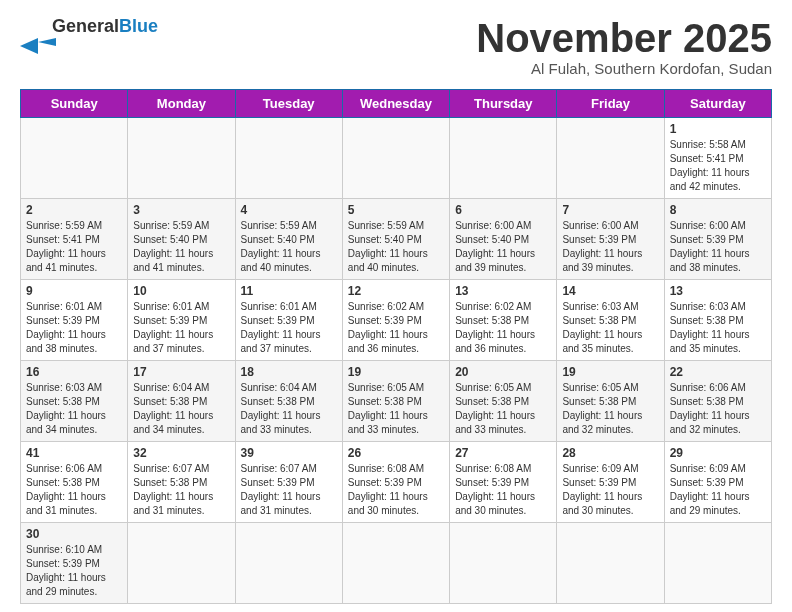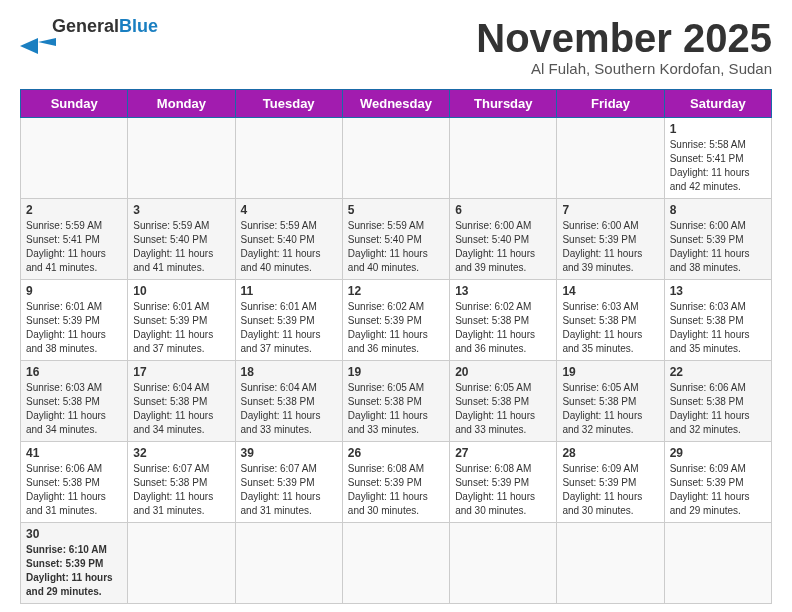--- a/index.html
+++ b/index.html
@@ -329,21 +329,21 @@
           <span class="day-number">29</span>
           <div class="day-info" style="white-space: pre-line;">Sunrise: 6:09 AM
 Sunset: 5:39 PM
 Daylight: 11 hours
 and 29 minutes.</div>
         </td>
       </tr>
       <tr>
         <td>
           <span class="day-number">30</span>
-          <div class="day-info" style="white-space: pre-line; font-weight: bold;">Sunrise: 6:10 AM
+          <div class="day-info" style="white-space: pre-line;">Sunrise: 6:10 AM
 Sunset: 5:39 PM
 Daylight: 11 hours
 and 29 minutes.</div>
         </td>
         <td class="empty-cell"></td>
         <td class="empty-cell"></td>
         <td class="empty-cell"></td>
         <td class="empty-cell"></td>
         <td class="empty-cell"></td>
         <td class="empty-cell"></td>

